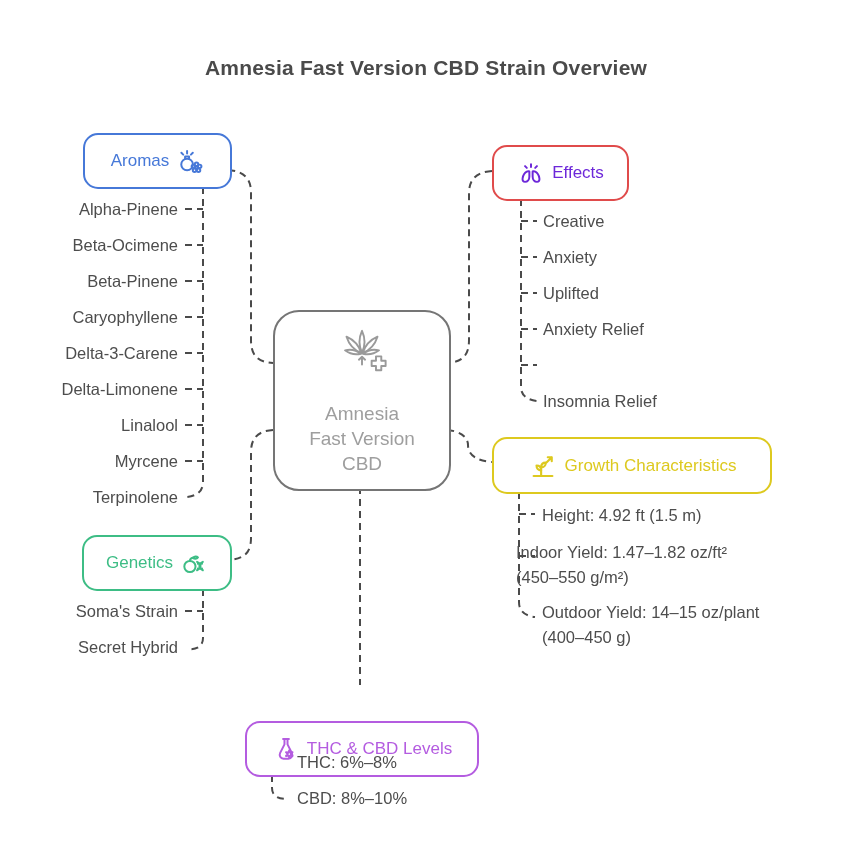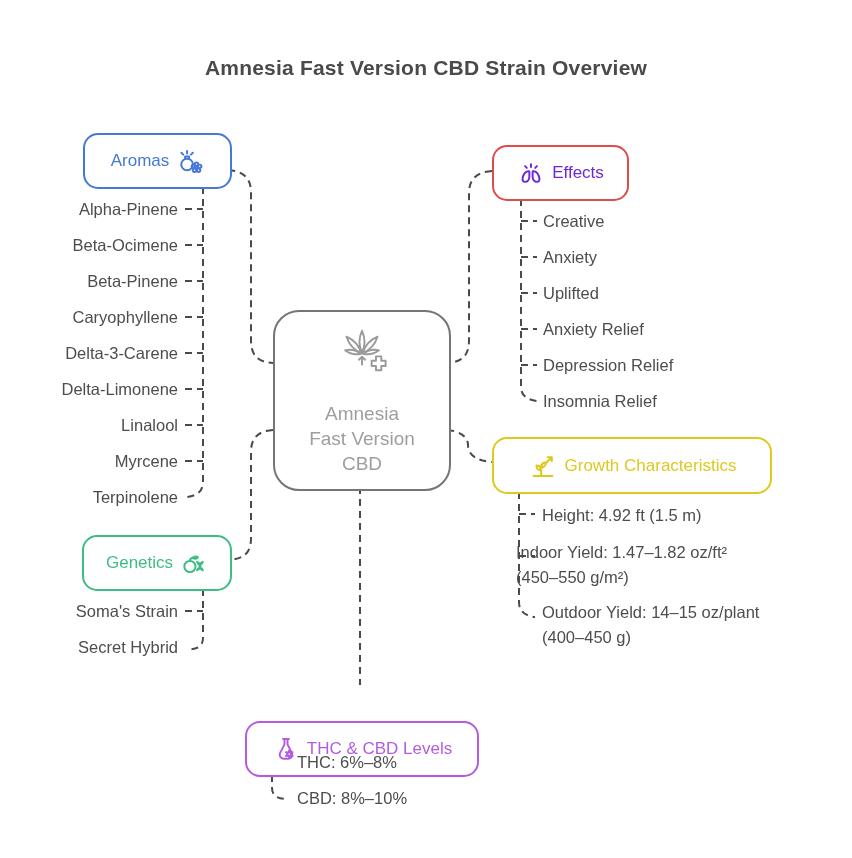--- a/index.html
+++ b/index.html
@@ -153,21 +153,20 @@
   <span class="item r" style="right:674px;top:341px;">Delta-3-Carene</span>
   <span class="item r" style="right:674px;top:377px;">Delta-Limonene</span>
   <span class="item r" style="right:674px;top:413px;">Linalool</span>
   <span class="item r" style="right:674px;top:449px;">Myrcene</span>
   <span class="item r" style="right:674px;top:485px;">Terpinolene</span>
 
   <span class="item" style="left:543px;top:209px;">Creative</span>
   <span class="item" style="left:543px;top:245px;">Anxiety</span>
   <span class="item" style="left:543px;top:281px;">Uplifted</span>
   <span class="item" style="left:543px;top:317px;">Anxiety Relief</span>
-  <span class="item" style="left:543px;top:353px;">Depression Relief</span>
   <span class="item" style="left:543px;top:389px;">Insomnia Relief</span>
 
   <span class="item" style="left:542px;top:503px;">Height: 4.92 ft (1.5 m)</span>
   <span class="item" style="left:516px;top:540px;">Indoor Yield: 1.47–1.82 oz/ft²
 (450–550 g/m²)</span>
   <span class="item" style="left:542px;top:600px;">Outdoor Yield: 14–15 oz/plant
 (400–450 g)</span>
 
   <span class="item r" style="right:674px;top:599px;">Soma's Strain</span>
   <span class="item r" style="right:674px;top:635px;">Secret Hybrid</span>

